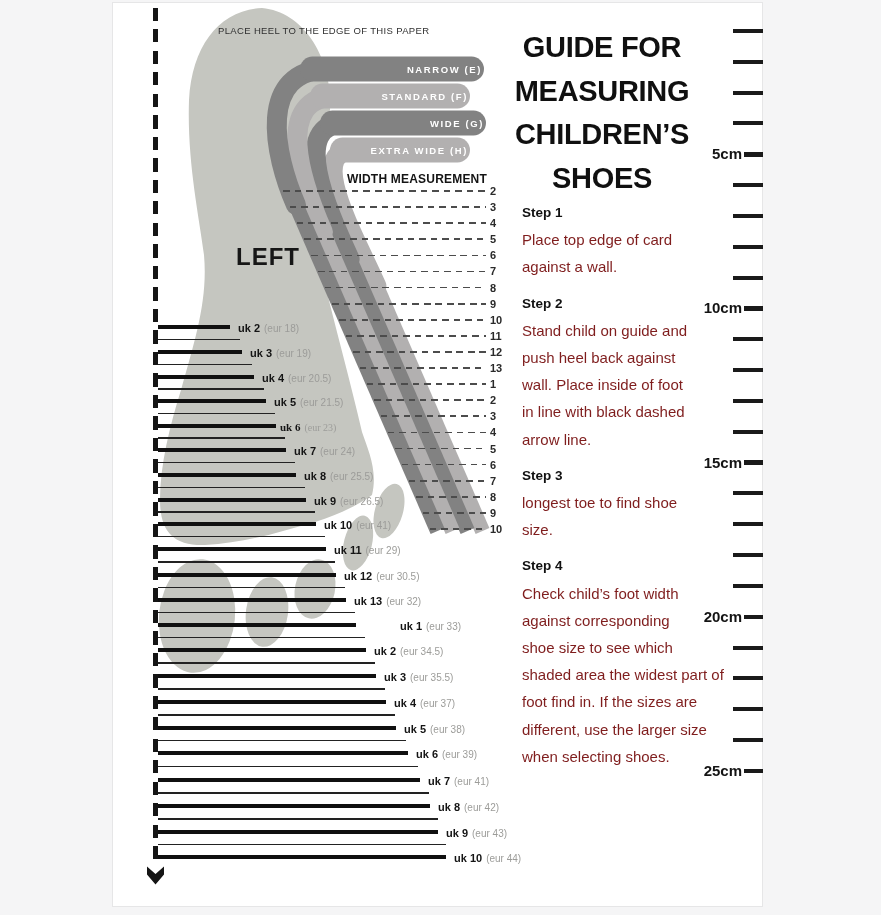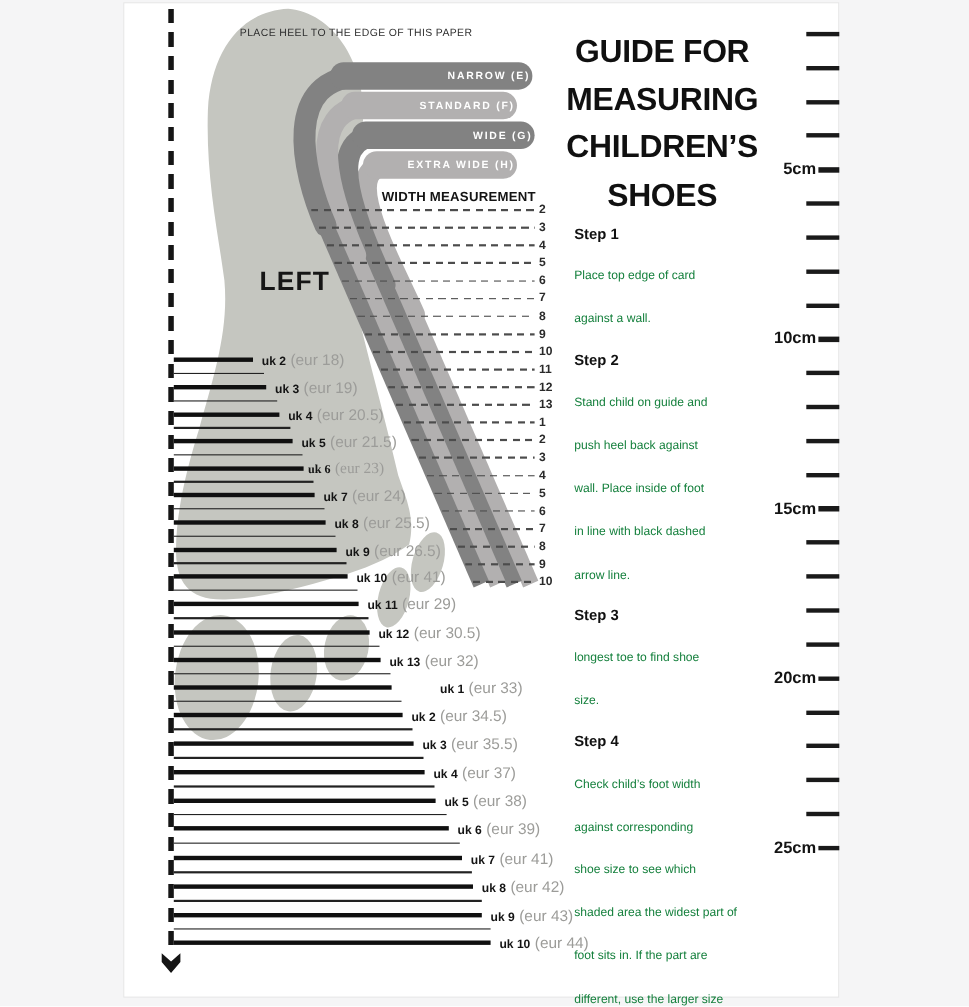--- a/index.html
+++ b/index.html
@@ -21,29 +21,29 @@
   
   #wmtitle{left:287px;top:172px;width:200px;text-align:right;z-index:5;font-size:12px;font-weight:bold;color:#141414;letter-spacing:.2px;white-space:nowrap;}
   
   .wline{z-index:4;height:1.7px;background:repeating-linear-gradient(90deg,#4c4c4c 0 6.5px,transparent 6.5px 11.5px);}
   .wnum{z-index:4;font-size:11px;font-weight:bold;color:#2a2a2a;line-height:14px;}
   
   .size-line{z-index:6;height:3.6px;background:#101010;}
   .half-line{z-index:6;height:1.3px;background:#222222;}
   .size-label{z-index:6;white-space:nowrap;line-height:14px;}
   .size-label .uk{font-size:11px;font-weight:bold;color:#141414;}
-  .size-label .eur{font-size:14px;color:#9c9c99;margin-left:4px;}
+  .size-label .eur{font-size:10px;color:#9c9c99;margin-left:4px;}
   
   #dashline{left:152.5px;top:8px;width:5.5px;height:852px;z-index:7;background:repeating-linear-gradient(180deg,#151515 0 13px,transparent 13px 21.5px);}
   
   #title{left:498px;top:26px;width:208px;z-index:5;text-align:center;font-size:29px;line-height:43.5px;font-weight:bold;color:#101010;letter-spacing:-.3px;}
   #steps{left:522px;top:199px;width:215px;z-index:5;}
   .step+.step{margin-top:9px;}
   .step-head{font-size:13.5px;font-weight:bold;color:#111111;line-height:27.2px;}
-  .step-line{font-size:11px;color:#15803d;line-height:27.2px;white-space:nowrap;margin-top:12px;}
+  .step-line{font-size:15px;color:#7f1d1d;line-height:27.2px;white-space:nowrap;}
   
   .tick{z-index:5;background:#1a1a1a;}
   .tick-label{z-index:5;width:52px;text-align:right;font-size:15px;font-weight:bold;color:#141414;line-height:18px;}
 </style>
 </head>
 <body>
 
 <div id="root">
   <div id="page"></div>
 
@@ -119,21 +119,21 @@
         <div class="step-head">Step 3</div>
         <div class="step-line">longest toe to find shoe</div>
         <div class="step-line">size.</div>
       </div>
       <div class="step">
         <div class="step-head">Step 4</div>
         <div class="step-line">Check child’s foot width</div>
         <div class="step-line">against corresponding</div>
         <div class="step-line">shoe size to see which</div>
         <div class="step-line">shaded area the widest part of</div>
-        <div class="step-line">foot sits in. If the part are</div>
+        <div class="step-line">foot find in. If the sizes are</div>
         <div class="step-line">different, use the larger size</div>
         <div class="step-line">when selecting shoes.</div>
       </div>
     </div>
 
   <div id="widthlines">
       <div class="abs wline" style="left: 282.535px; top: 190.15px; width: 203.465px;"></div>
       <div class="abs wnum" style="left: 490px; top: 184px;">2</div>
       <div class="abs wline" style="left: 289.536px; top: 206.245px; width: 196.464px;"></div>
       <div class="abs wnum" style="left: 490px; top: 200.095px;">3</div>

